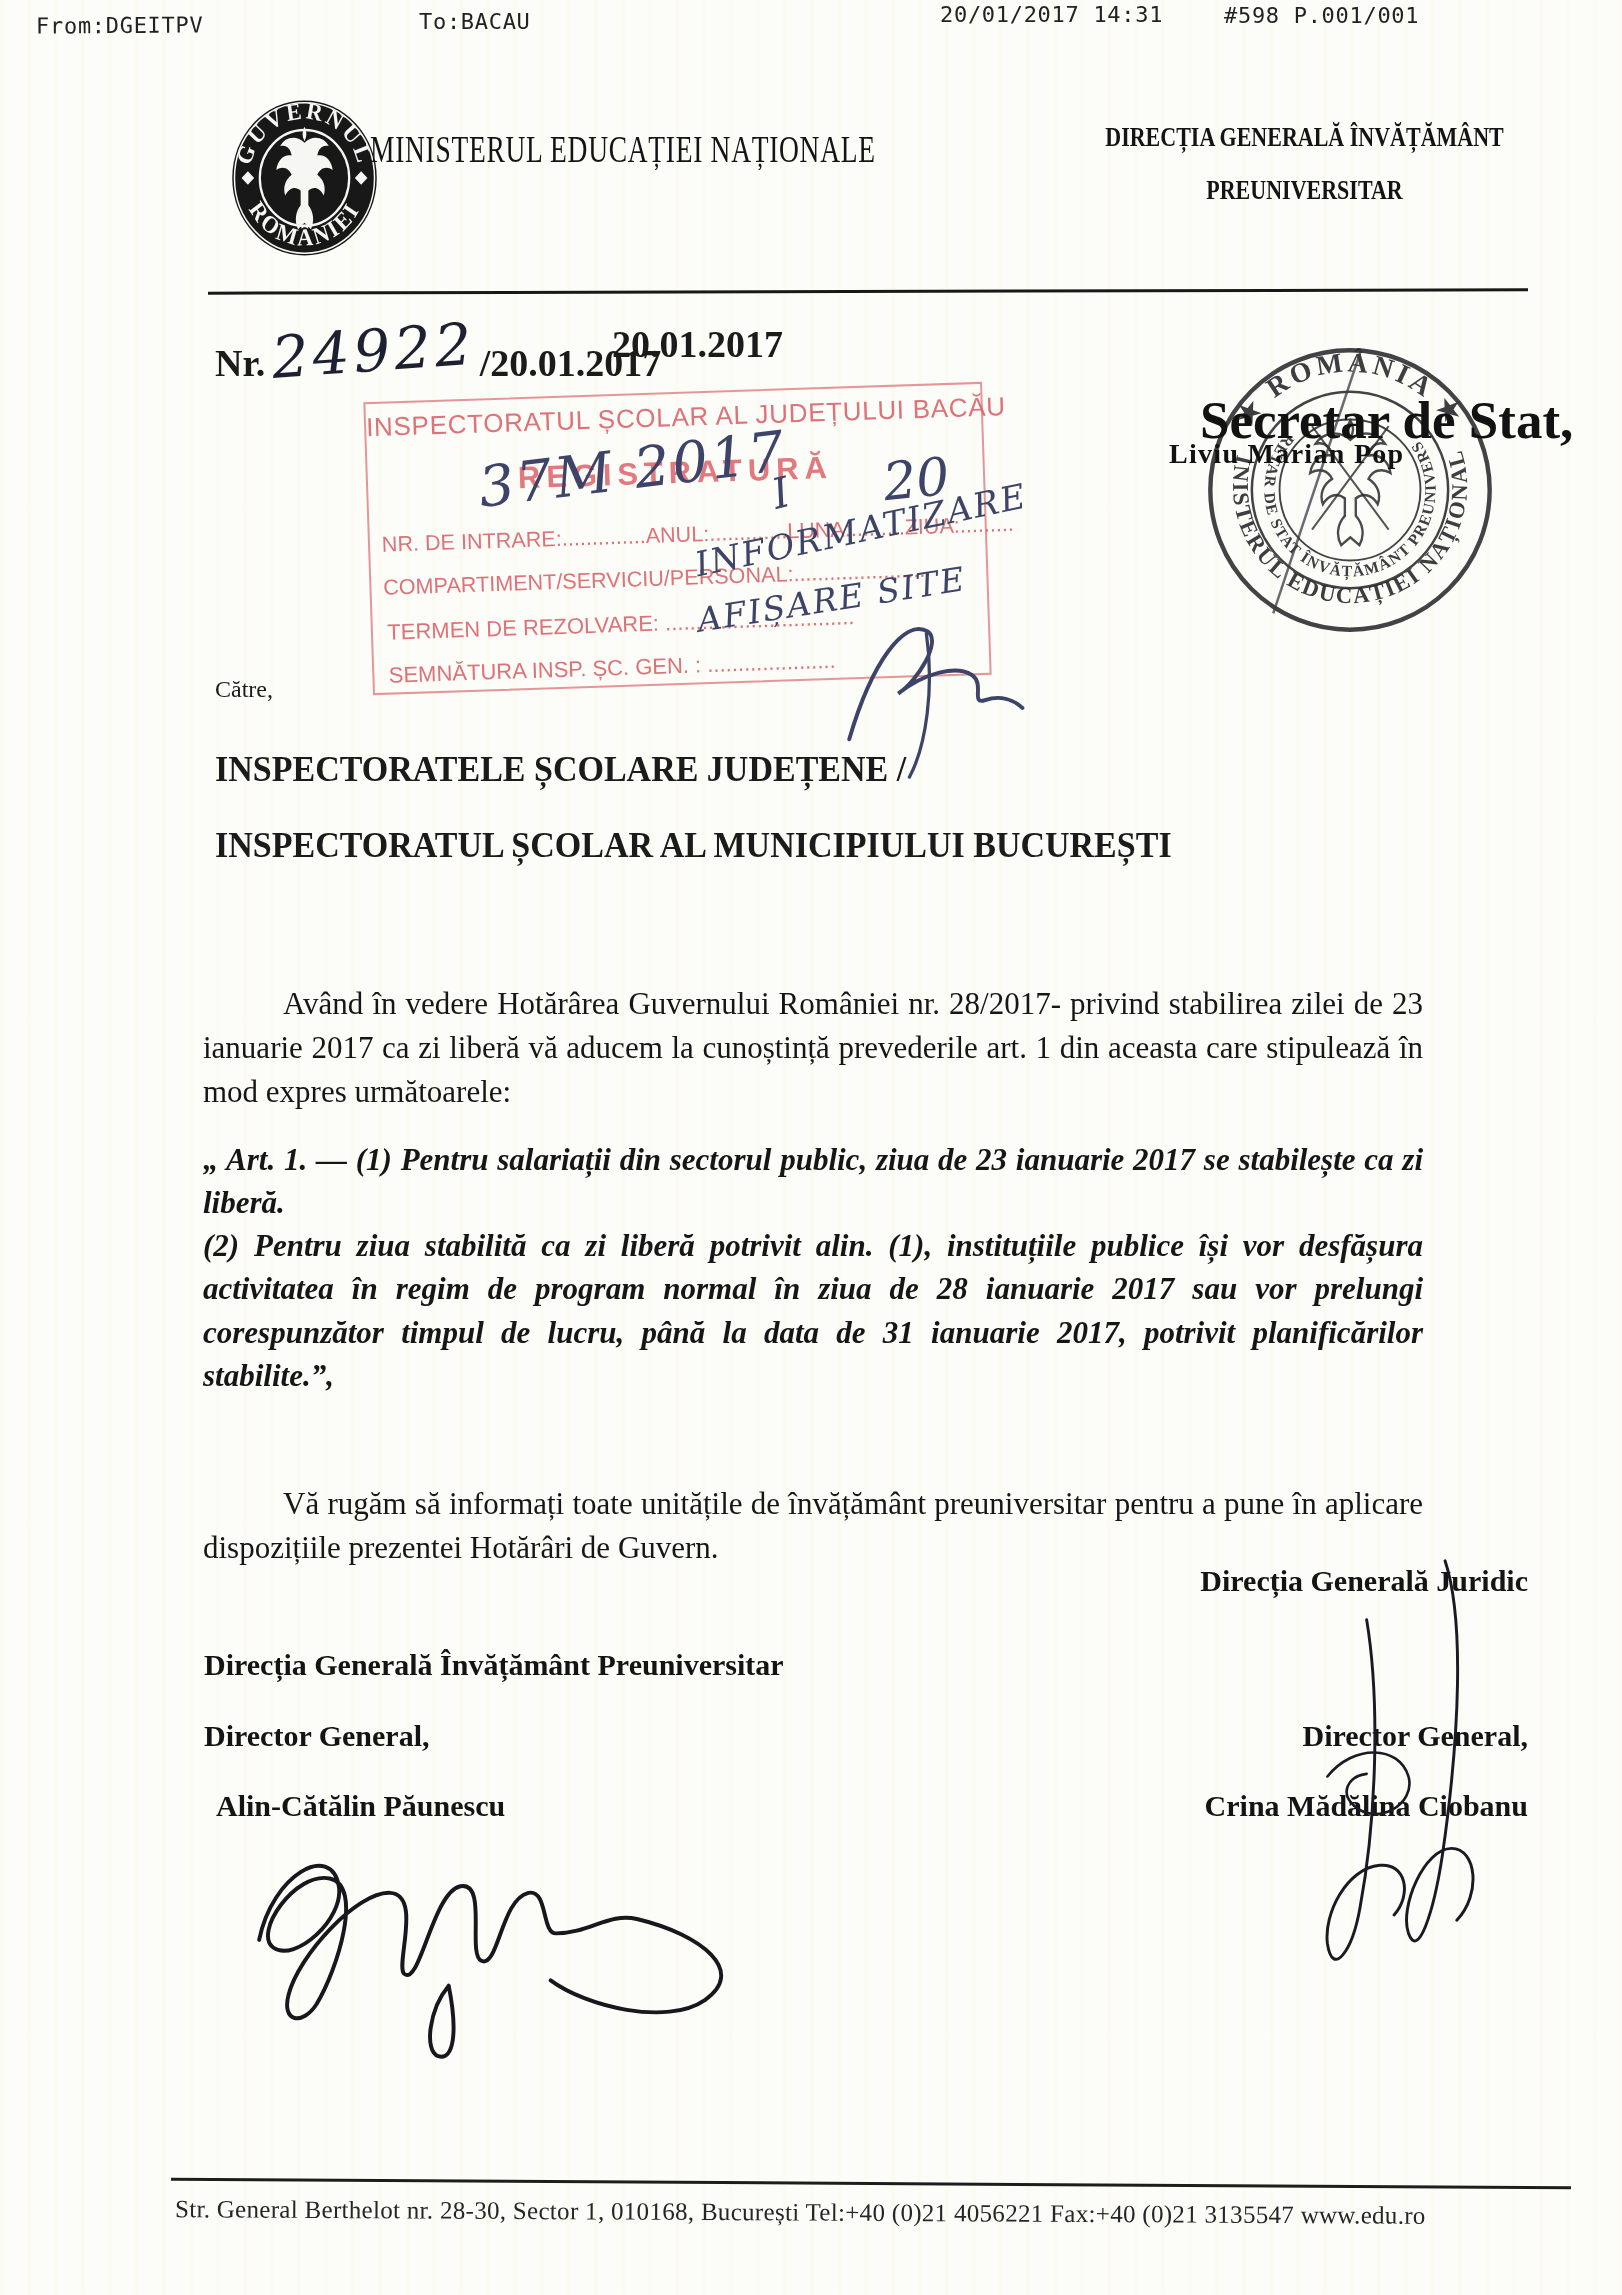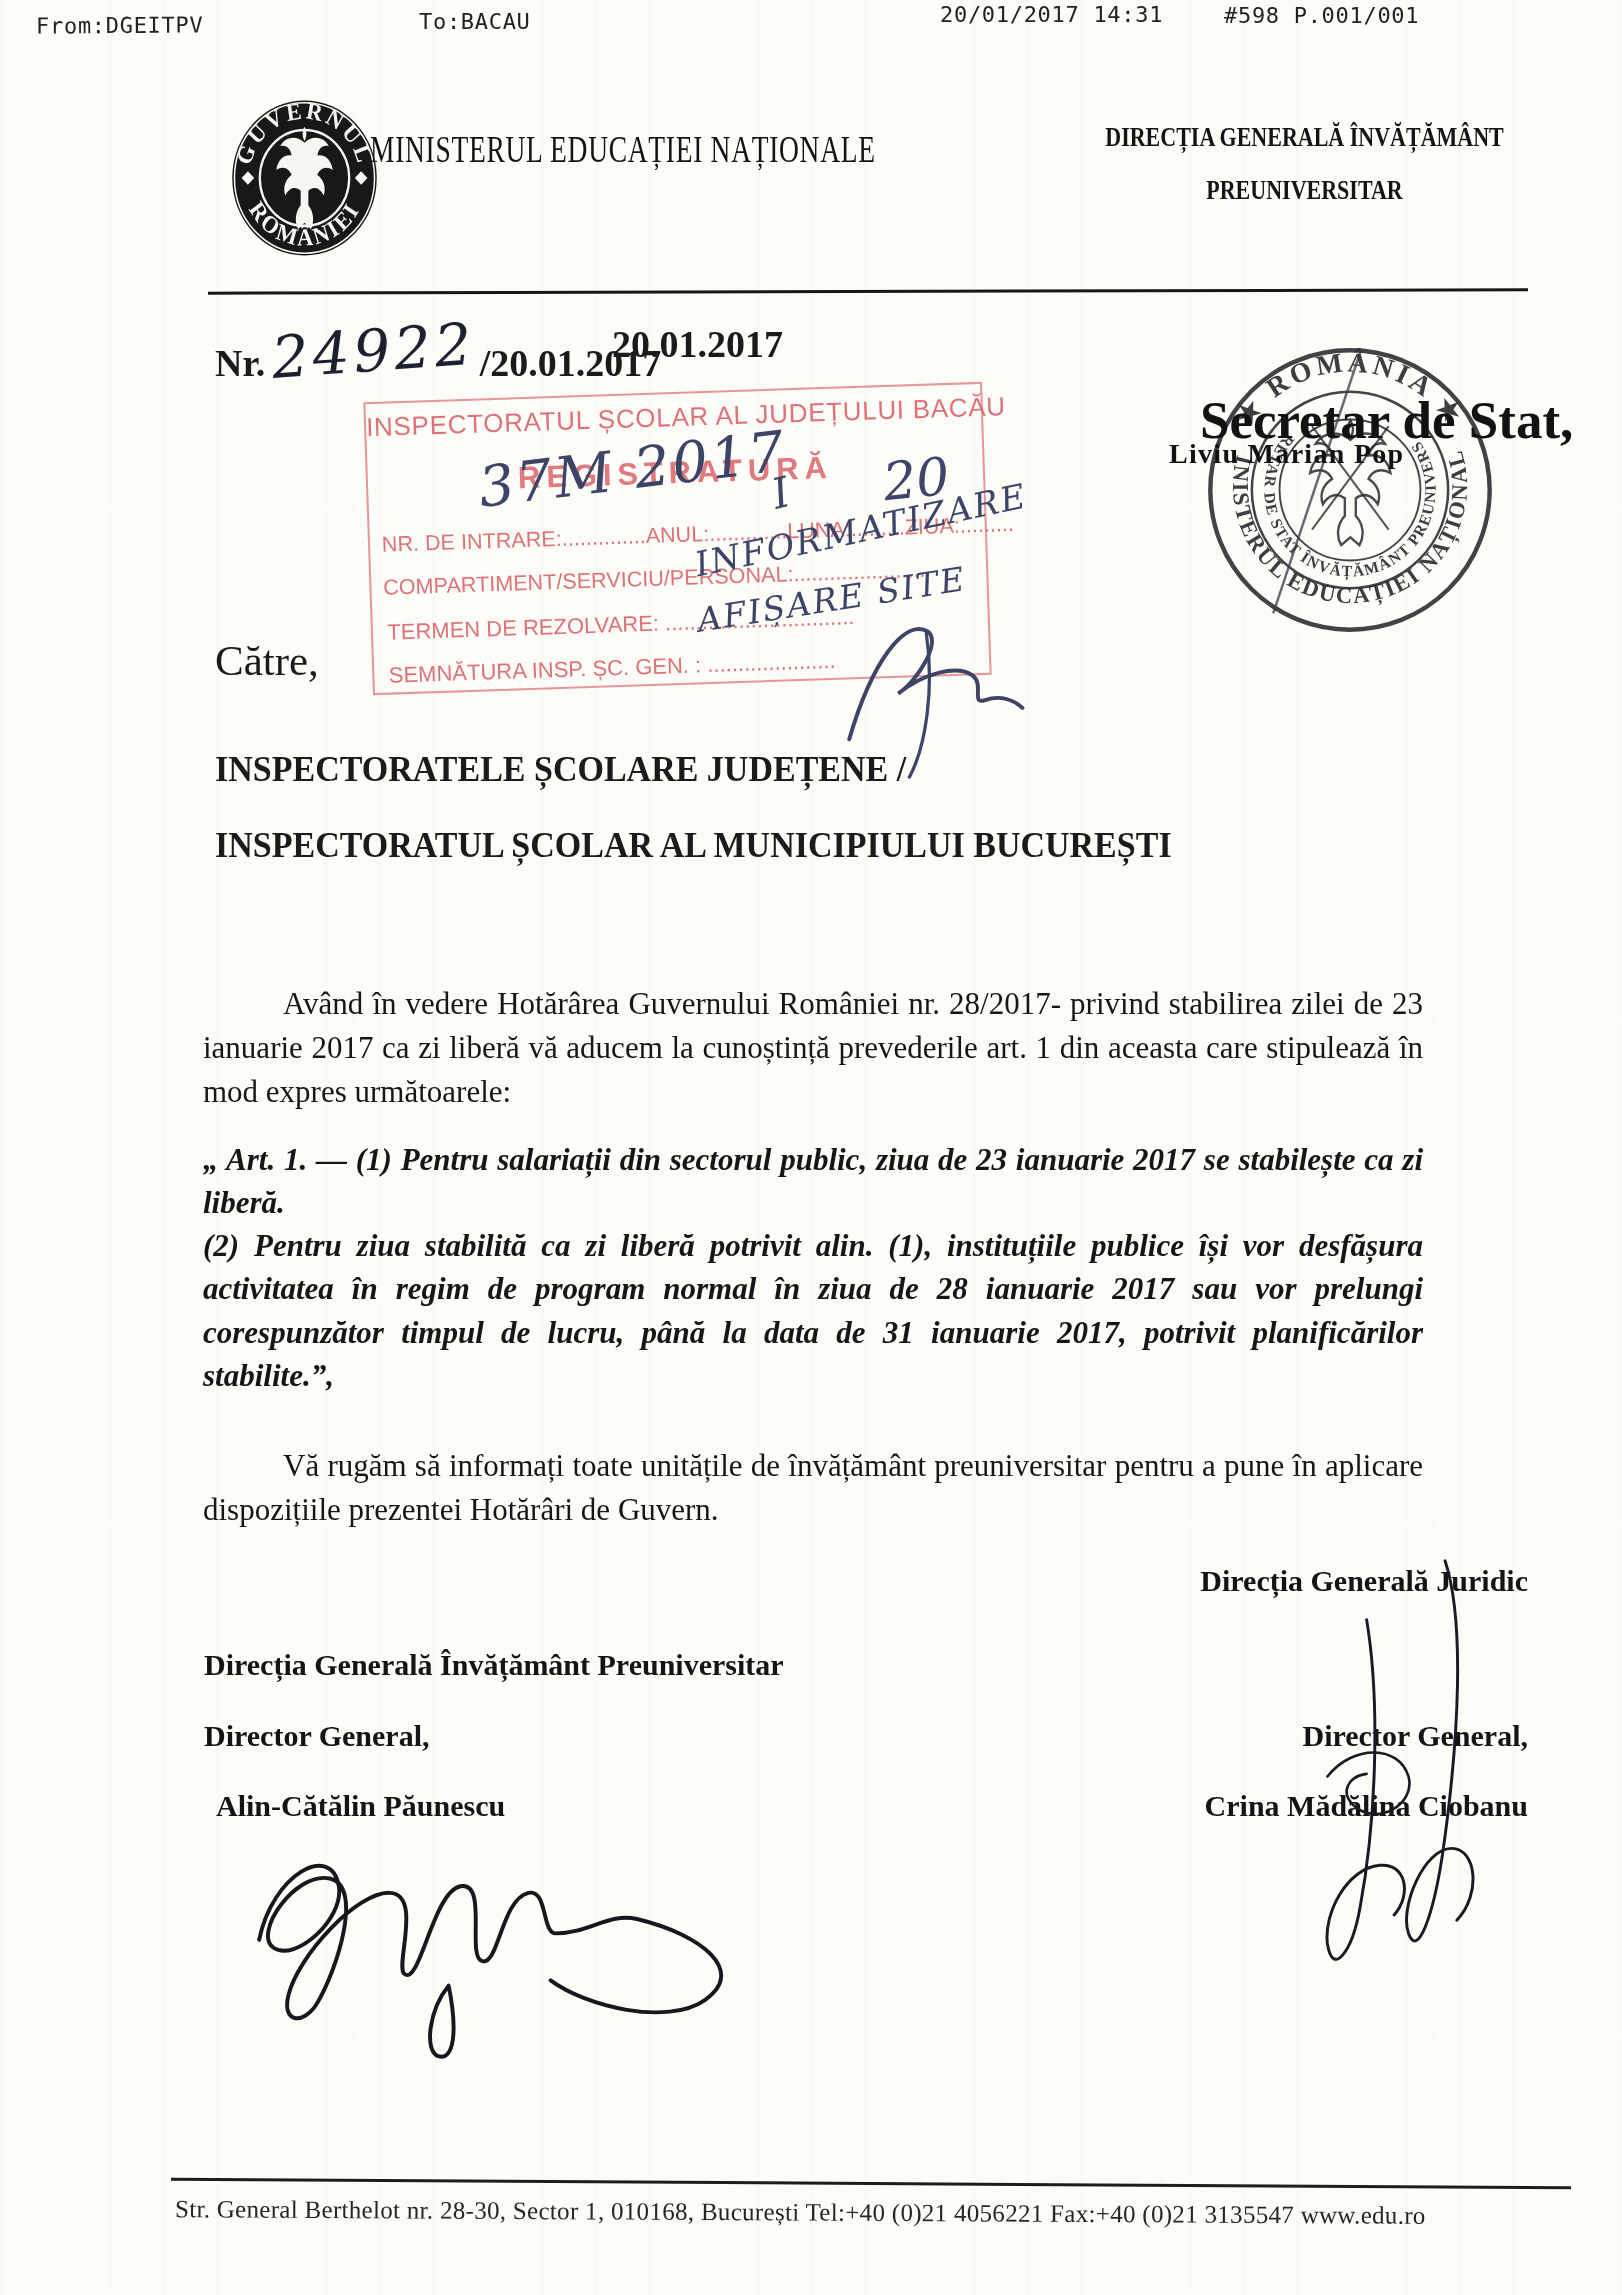--- a/index.html
+++ b/index.html
@@ -63,29 +63,29 @@
   .rs-hw2 { left:322px; top:122px; font-size:34px; transform:rotate(-10deg); letter-spacing:2px; }
   .rs-hw3 { left:324px; top:191px; font-size:33px; transform:rotate(-7deg); letter-spacing:2px; }
   .rs-sig { left:836px; top:602px; width:216px; height:183px; }
 
   
   .ostamp { left:1195px; top:339px; width:310px; height:302px; }
   .stamp-title { left:1200px; top:390px; font-size:53px; font-weight:700; white-space:nowrap; color:#121212; }
   .stamp-name  { left:1169px; top:438px; font-size:28px; font-weight:700; white-space:nowrap; color:#121212; letter-spacing:1.3px; }
 
   
-  .salutation { left:215px; top:636px; font-size:43px; }
+  .salutation { left:215px; top:676px; font-size:24px; }
   .rcpt1 { left:215px; top:749px; font-size:34px; font-weight:700; transform:scaleY(1.08); transform-origin:left top; }
   .rcpt2 { left:215px; top:825px; font-size:34px; font-weight:700; transform:scaleY(1.08); transform-origin:left top; }
   .para { left:203px; width:1220px; font-size:31px; line-height:1.42; text-align:justify; color:#161616; }
   .p1 { top:982px; text-indent:80px; }
   .quote { font-weight:700; font-style:italic; line-height:1.40; }
   .q1 { top:1138px; }
   .q2 { top:1224px; }
-  .p2 { top:1444px; text-indent:80px; }
+  .p2 { top:1482px; text-indent:80px; }
 
   
   .sig-line { font-size:30px; font-weight:700; white-space:nowrap; color:#141414; }
   .sgL1 { left:204px; top:1648px; }
   .sgL2 { left:204px; top:1719px; }
   .sgL3 { left:216px; top:1789px; }
   .sig-right { left:1066px; width:462px; text-align:right; }
   .sgR1 { top:1564px; }
   .sgR2 { top:1719px; }
   .sgR3 { top:1789px; }

